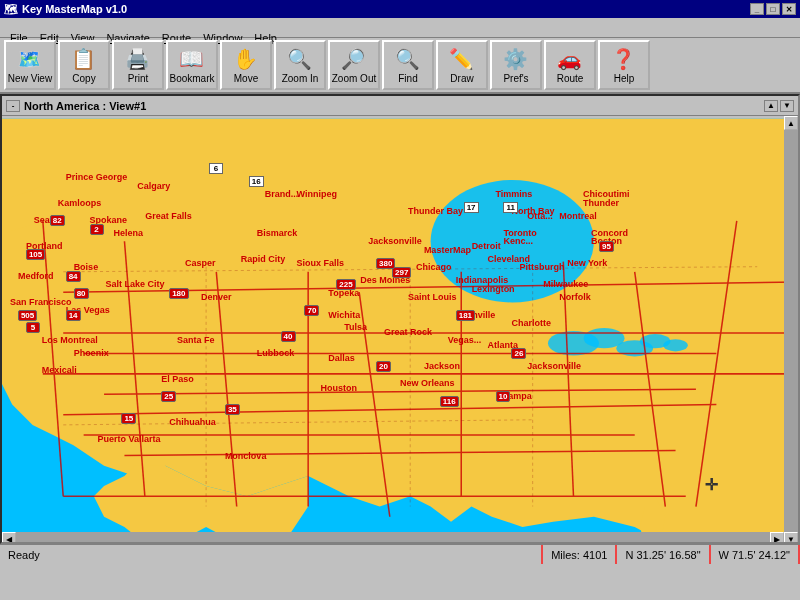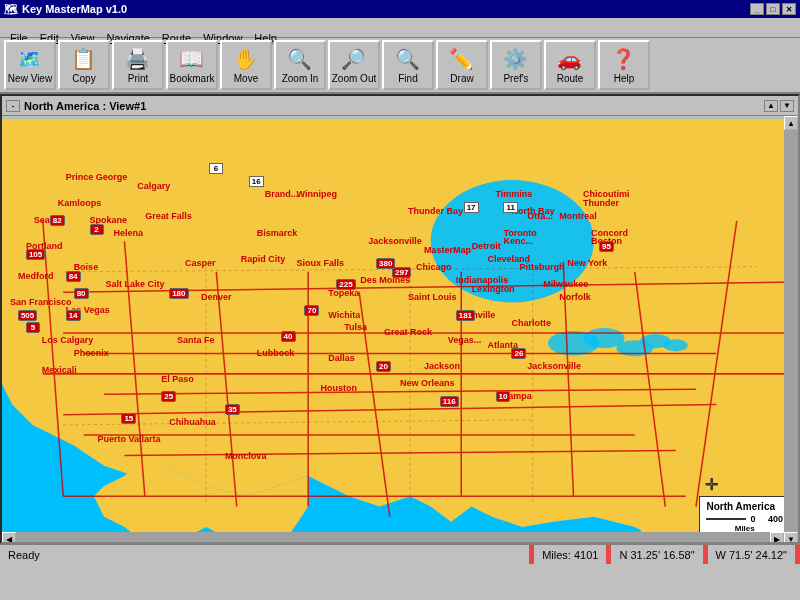--- a/index.html
+++ b/index.html
@@ -143,21 +143,21 @@
     .status-bar {
       background: #c0c0c0;
       height: 20px;
       display: flex;
       align-items: center;
       font-size: 11px;
       border-top: 1px solid #808080;
     }
     .status-item {
       padding: 0 8px;
-      border-right: 5px solid #ef4444;
+      border-right: 2px solid #ef4444;
       height: 100%;
       display: flex;
       align-items: center;
     }
     .status-item:first-child { flex: 1; }
 
     .map-scroll-btn {
       width: 14px; height: 14px;
       background: #c0c0c0;
       border: 1px outset #ffffff;
@@ -382,21 +382,21 @@
     <div class="city-label" style="left:61%;top:52%">Atlanta</div>
     <div class="city-label" style="left:56%;top:51%">Vegas...</div>
     <div class="city-label" style="left:48%;top:49%">Great Rock</div>
     <div class="city-label" style="left:41%;top:55%">Dallas</div>
     <div class="city-label" style="left:40%;top:62%">Houston</div>
     <div class="city-label" style="left:50%;top:61%">New Orleans</div>
     <div class="city-label" style="left:66%;top:57%">Jacksonville</div>
     <div class="city-label" style="left:63%;top:64%">Tampa</div>
     <div class="city-label" style="left:1%;top:42%">San Francisco</div>
     <div class="city-label" style="left:8%;top:44%">Las Vegas</div>
-    <div class="city-label" style="left:5%;top:51%">Los Calgary</div>
+    <div class="city-label" style="left:5%;top:51%">Los Montreal</div>
     <div class="city-label" style="left:9%;top:54%">Phoenix</div>
     <div class="city-label" style="left:5%;top:58%">Mexicali</div>
     <div class="city-label" style="left:22%;top:51%">Santa Fe</div>
     <div class="city-label" style="left:32%;top:54%">Lubbock</div>
     <div class="city-label" style="left:20%;top:60%">El Paso</div>
     <div class="city-label" style="left:21%;top:70%">Chihuahua</div>
     <div class="city-label" style="left:28%;top:78%">Monclova</div>
     <div class="city-label" style="left:12%;top:74%">Puerto Vallarta</div>
     <div class="city-label" style="left:71%;top:33%">New York</div>
     <div class="city-label" style="left:74%;top:28%">Boston</div>
@@ -439,28 +439,20 @@
     <div class="road-badge interstate" style="left:57%;top:45%">181</div>
     <div class="road-badge interstate" style="left:64%;top:54%">26</div>
     <div class="road-badge interstate" style="left:55%;top:65%">116</div>
     <div class="road-badge interstate" style="left:62%;top:64%">10</div>
     <div class="road-badge interstate" style="left:75%;top:29%">95</div>
     <div class="road-badge" style="left:58%;top:20%">17</div>
     <div class="road-badge" style="left:63%;top:20%">11</div>
 
     <div style="position:absolute;right:10%;bottom:12%;font-size:16px;color:#333;font-weight:bold;">✛</div>
 
-    <div class="legend-box">
-      <div style="font-weight:bold;font-size:10px;">North America</div>
-      <div style="display:flex;align-items:center;gap:4px;margin-top:2px;">
-        <div style="width:40px;height:2px;background:#333;"></div>
-        <span>0&nbsp;&nbsp;&nbsp;&nbsp;&nbsp;400</span>
-      </div>
-      <div style="font-size:8px;text-align:center;">Miles</div>
-    </div>
 
     <div class="map-scrollbar-v">
       <div class="map-scroll-btn">▲</div>
       <div class="scroll-track-v"></div>
       <div class="map-scroll-btn">▼</div>
     </div>
     <div class="map-scrollbar-h">
       <div class="map-scroll-btn">◀</div>
       <div class="scroll-track-h"></div>
       <div class="map-scroll-btn">▶</div>

